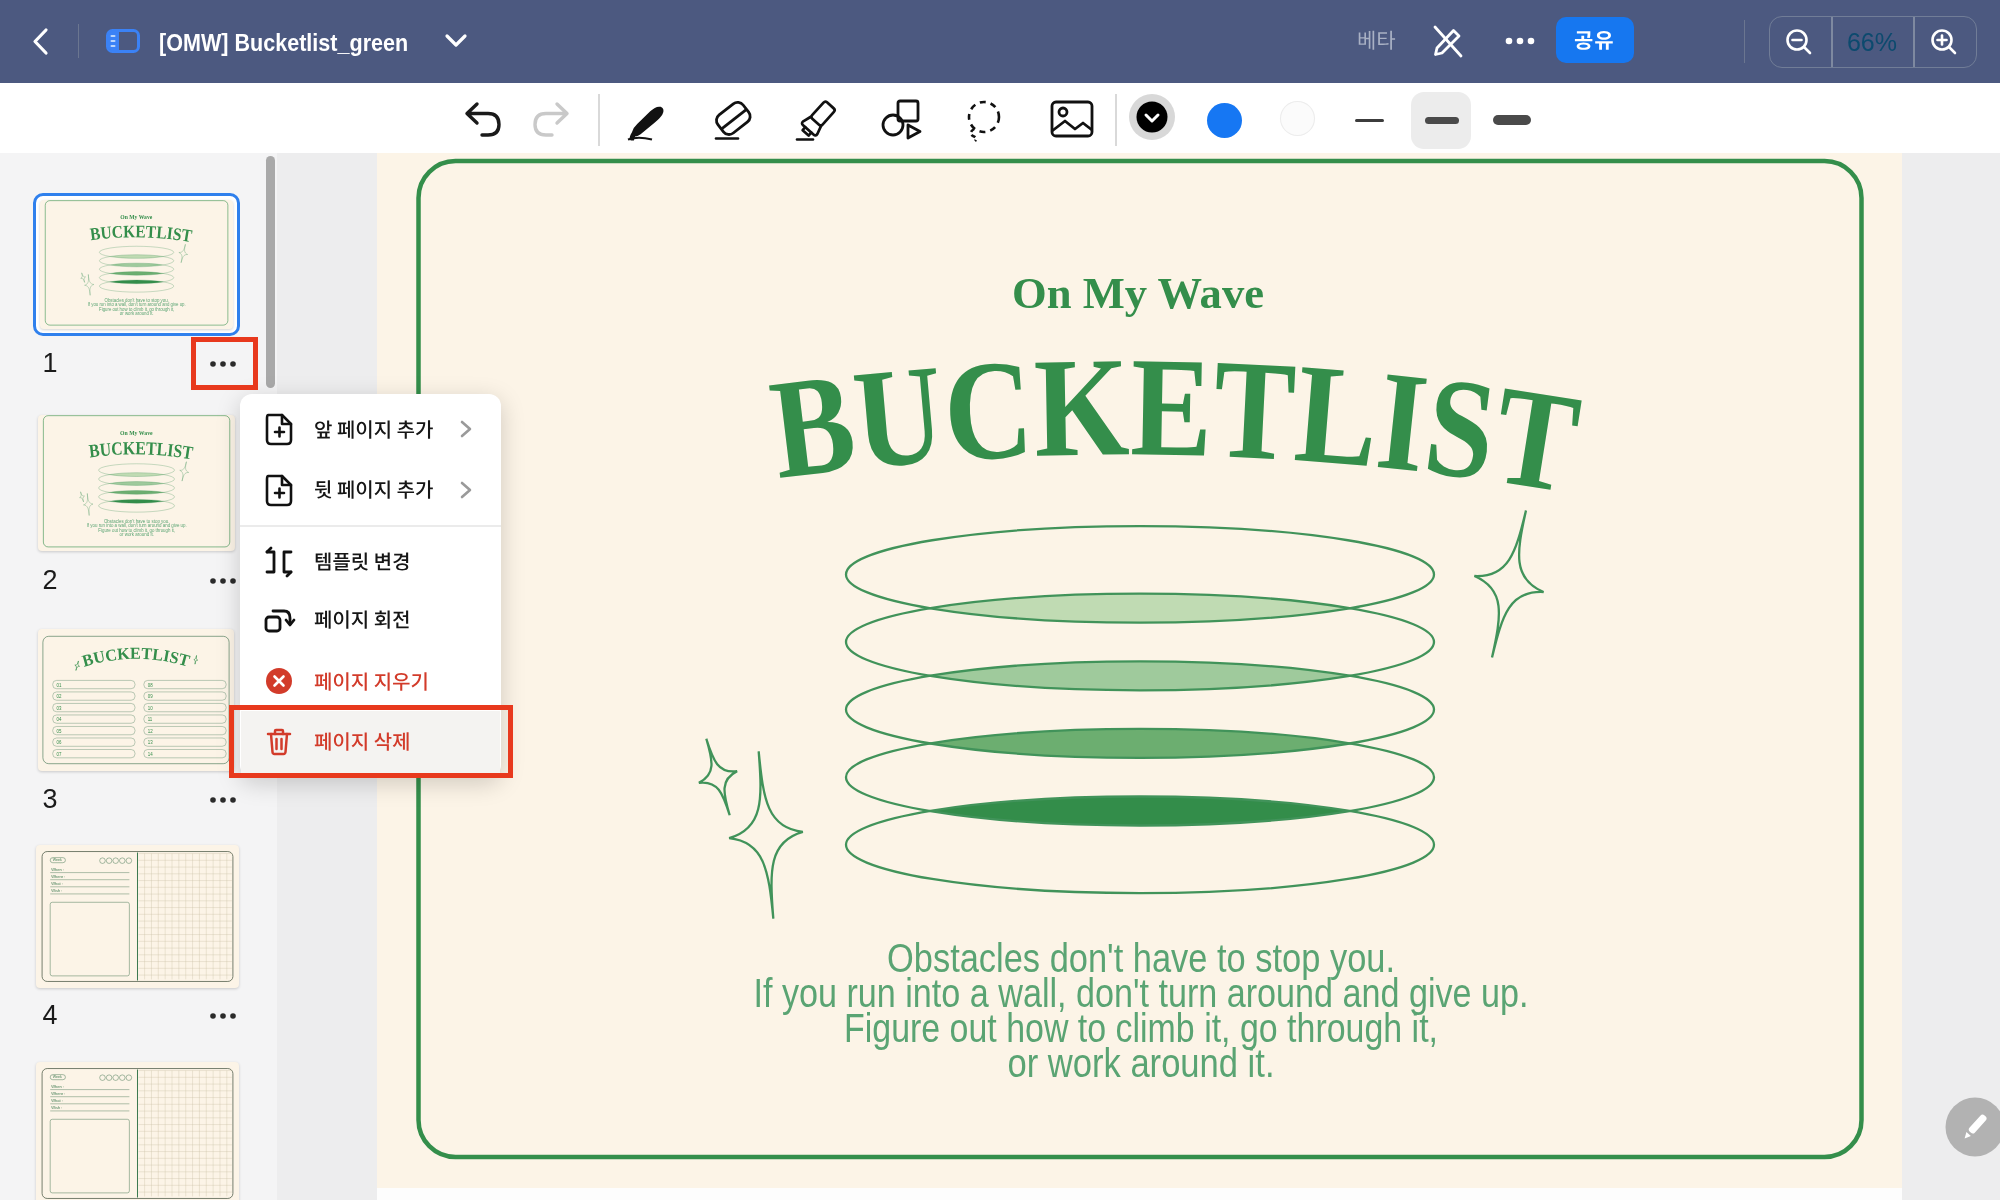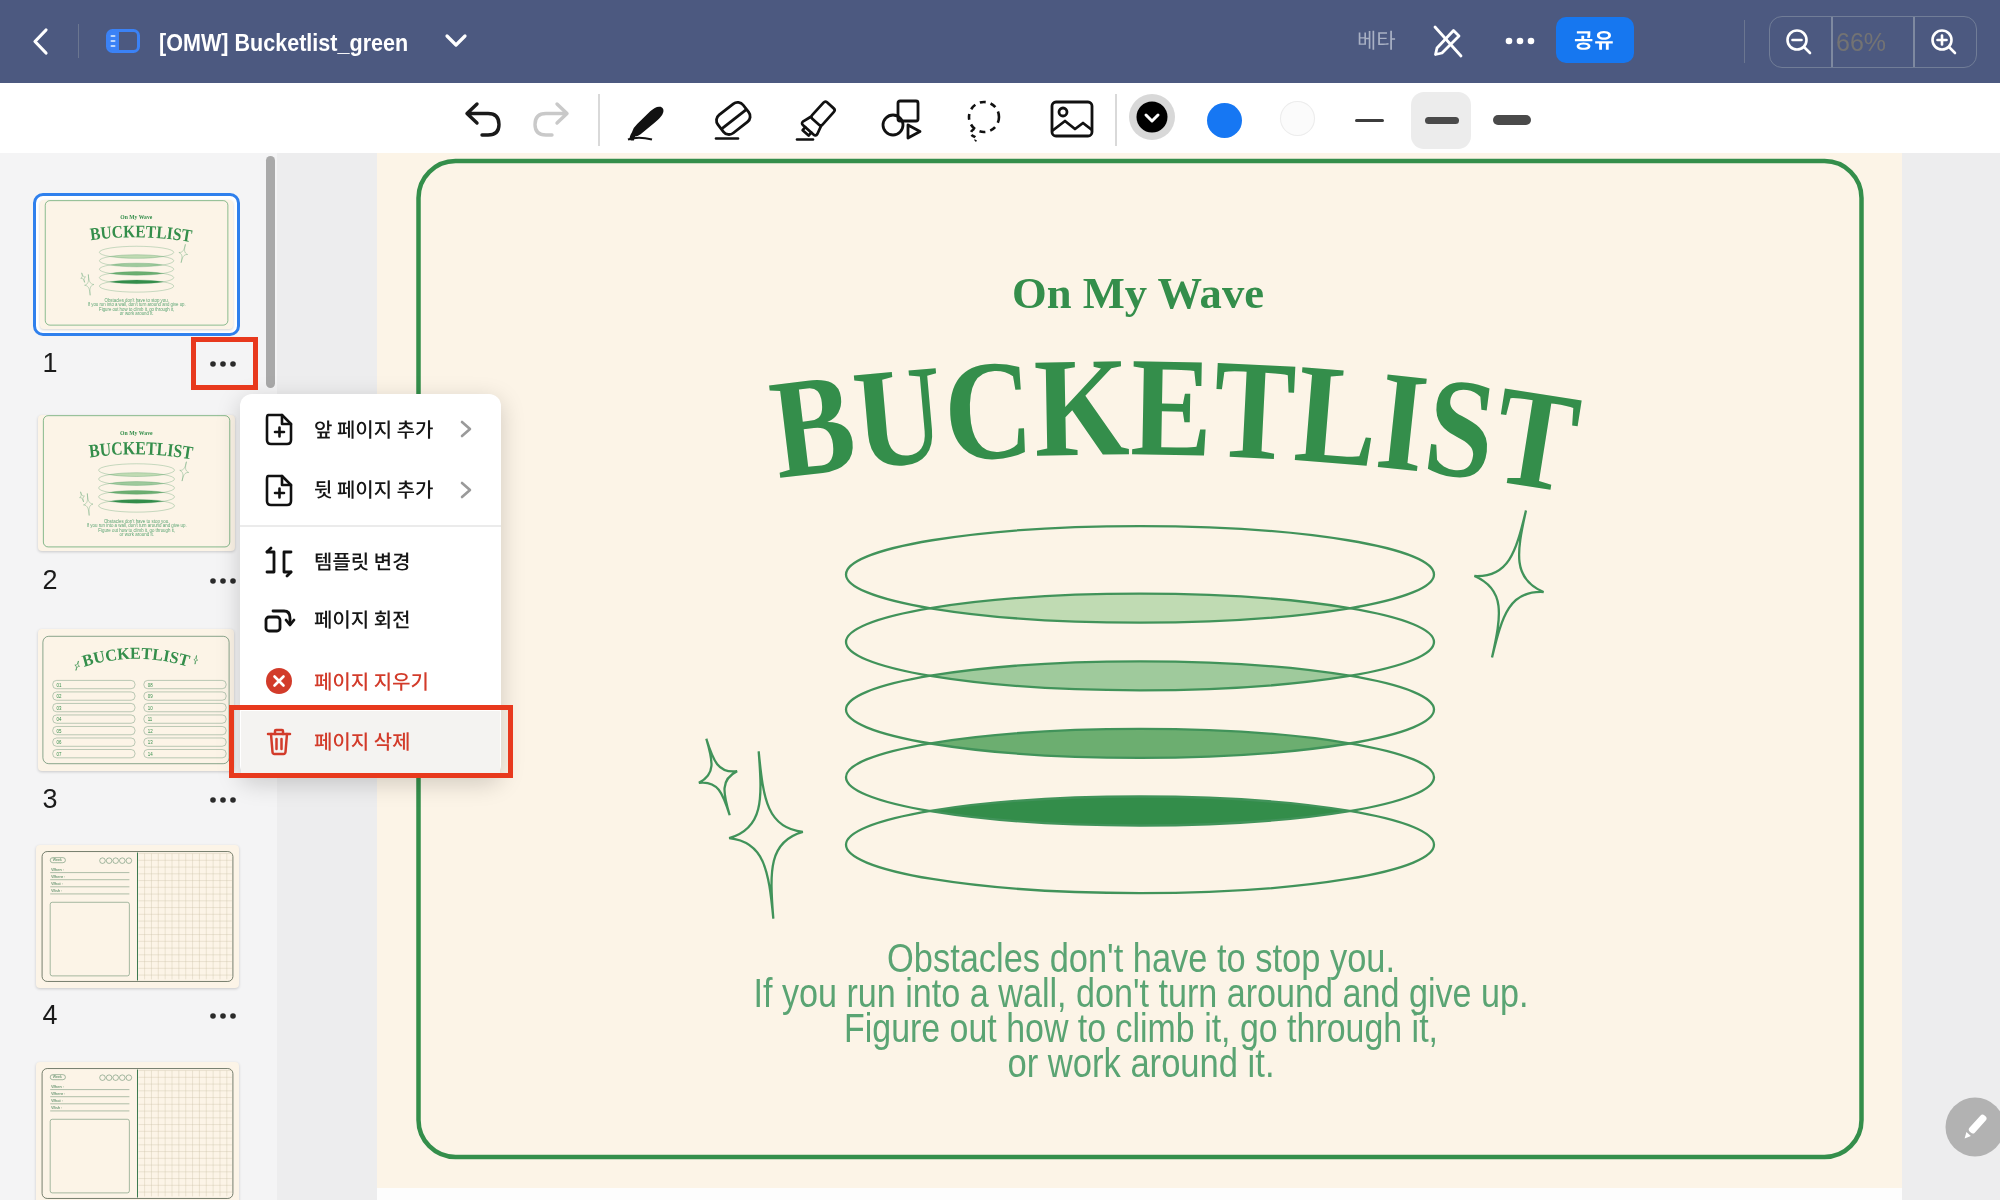--- a/index.html
+++ b/index.html
@@ -90,21 +90,21 @@
 <div class="abs" style="left:1769px;top:16px;width:208px;height:52px;border:1.5px solid #717d97;border-radius:13px"></div>
 <div class="abs" style="left:1831px;top:17px;width:1.5px;height:50px;background:#7e89a0"></div>
 <div class="abs" style="left:1913px;top:17px;width:1.5px;height:50px;background:#7e89a0"></div>
 <svg class="abs" style="left:1785px;top:28px" width="28" height="28">
     <g stroke="#fff" stroke-width="2.6" fill="none" stroke-linecap="round">
       <circle cx="12" cy="12" r="9.5"></circle>
       <line x1="19" y1="19" x2="25" y2="25"></line>
       <line x1="7.5" y1="12" x2="16.5" y2="12"></line>
     </g>
   </svg>
-<div class="abs" style="left:1836px;top:28px;width:72px;height:28px;color:#737373;font-size:25px;">66%</div>
+<div class="abs" style="left:1836px;top:28px;width:72px;height:28px;color:#0c4a6e;font-size:25px;text-align:center">66%</div>
 <svg class="abs" style="left:1930px;top:28px" width="28" height="28">
     <g stroke="#fff" stroke-width="2.6" fill="none" stroke-linecap="round">
       <circle cx="12" cy="12" r="9.5"></circle>
       <line x1="19" y1="19" x2="25" y2="25"></line>
       <line x1="7.5" y1="12" x2="16.5" y2="12"></line>
       <line x1="12" y1="7.5" x2="12" y2="16.5"></line>
     </g>
   </svg>
 <div class="abs" style="left:0;top:83px;width:2000px;height:70px;background:#fff"></div>
 <svg class="abs" style="left:461px;top:98px" width="44" height="44">

